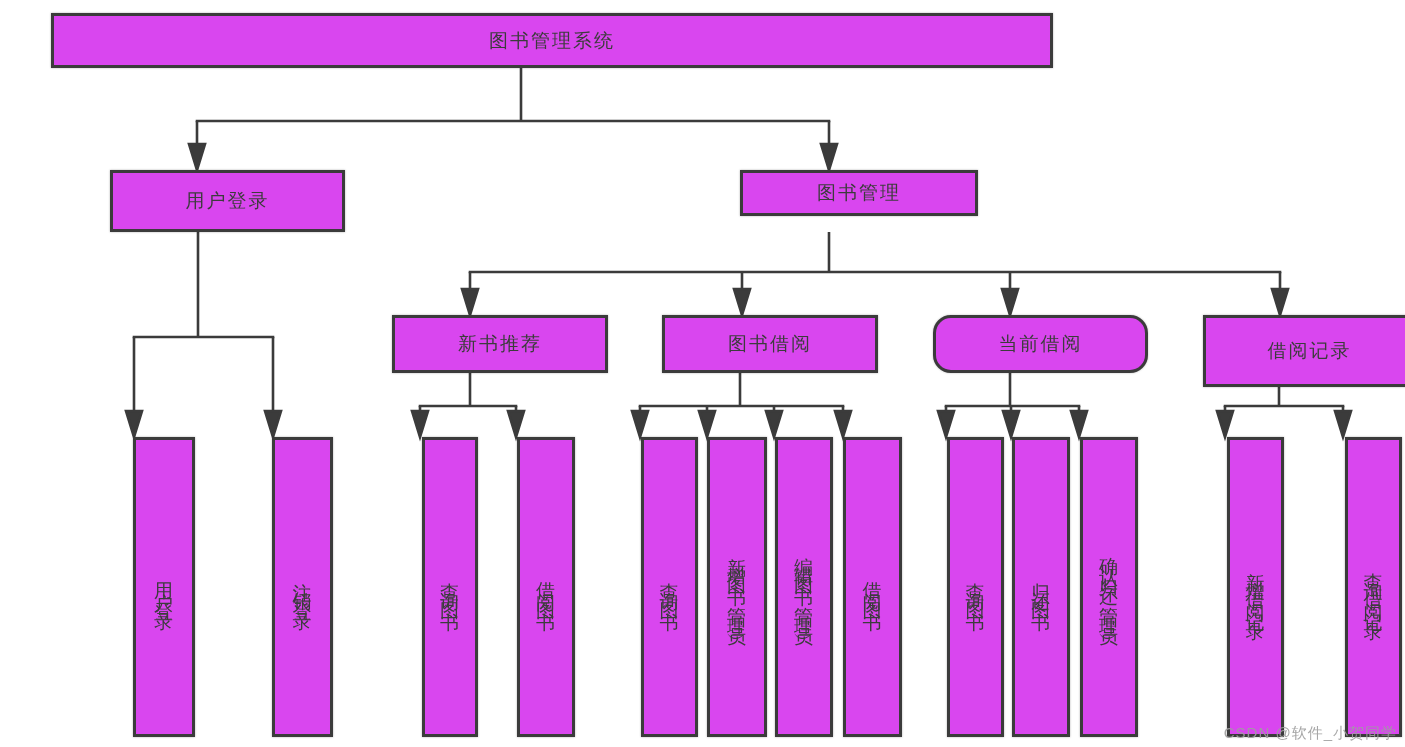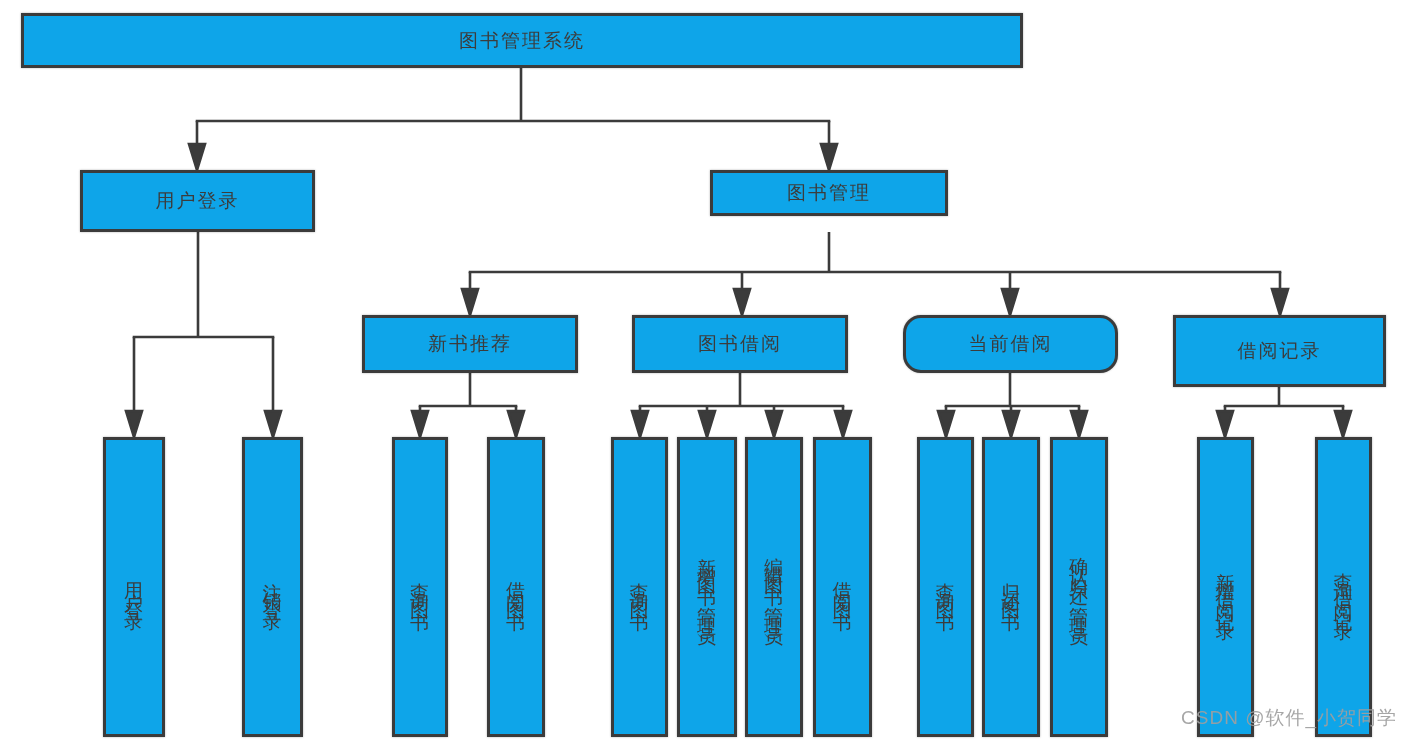--- a/index.html
+++ b/index.html
@@ -7,41 +7,42 @@
     position:relative;
     width:1405px;height:747px;
     background:#ffffff;
     font-family:"Liberation Sans","DejaVu Sans",sans-serif;
     color:#3c3c3c;
     overflow:hidden;
   }
   #wires{position:absolute;left:0;top:0;pointer-events:none;}
   .node{
     position:absolute;
-    background:#0ea5e9;
+    background:#d946ef;
     border:3px solid #3b3b3b;
     box-shadow:0 0 2px rgba(0,0,0,0.3);
     box-sizing:border-box;
     display:flex;align-items:center;justify-content:center;
     font-size:19px;
     letter-spacing:2px;
     color:#3c3c3c;
+    margin-left:30px;
   }
   .node.hbox{white-space:nowrap;}
   .node.vbox span{
     writing-mode:vertical-rl;
     text-orientation:mixed;
     letter-spacing:10px;
     font-size:19px;
     line-height:1;
   }
   #watermark{
     position:absolute;
-    right:8px;bottom:16px;
-    font-size:19px;
+    right:8px;bottom:4px;
+    font-size:15px;
     letter-spacing:1px;
     color:rgba(158,158,158,0.92);
     z-index:5;
     white-space:nowrap;
   }
 </style>
 </head>
 <body>
 
 <div id="canvas">

